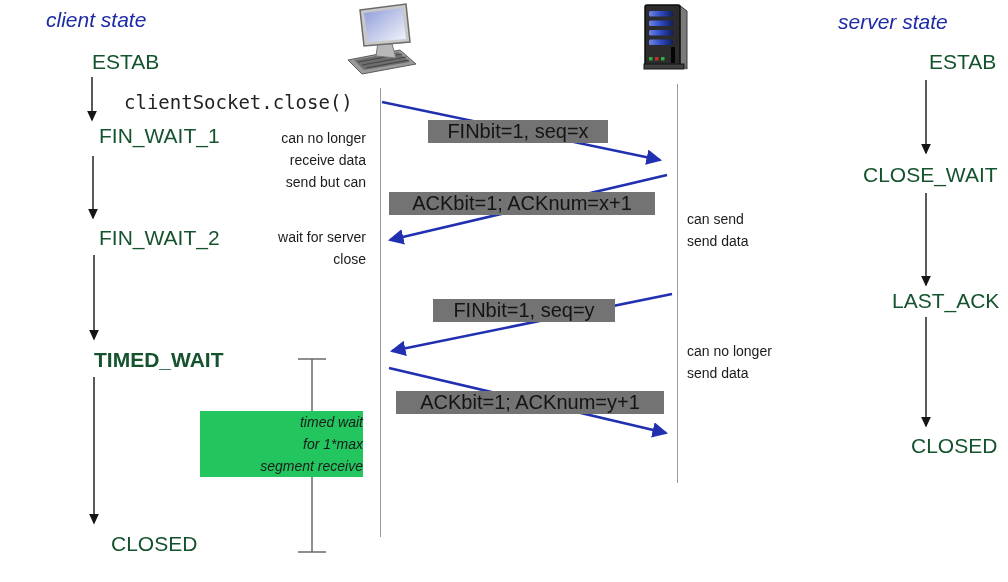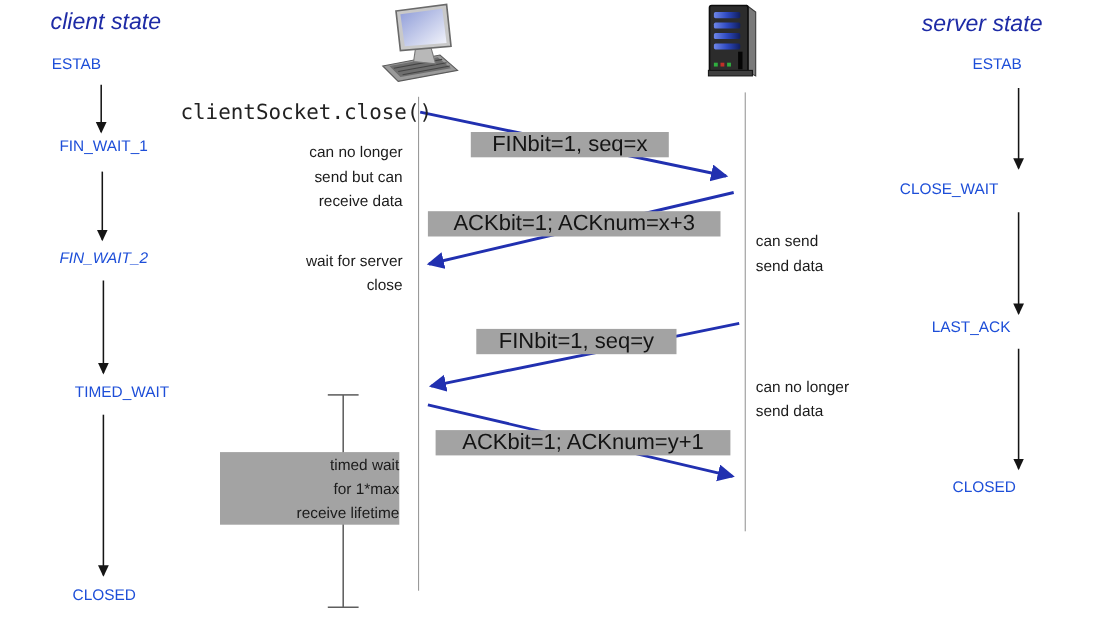--- a/index.html
+++ b/index.html
@@ -2,26 +2,26 @@
 <html><head>
 <meta charset="utf-8">
 <style>
   html,body{margin:0;padding:0;background:#fff;}
   #canvas{
     position:relative;width:1008px;height:582px;background:#ffffff;overflow:hidden;
     font-family:"Liberation Sans","DejaVu Sans",sans-serif;color:#161616;
   }
   .abs{position:absolute;}
   .hdr{font-size:21px;font-style:italic;font-weight:normal;color:#1e2ba6;z-index:4;}
-  .state{font-size:14px;color:#1d4ed8;white-space:nowrap;z-index:4;letter-spacing:0px;}
+  .state{font-size:21px;color:#14532d;white-space:nowrap;z-index:4;letter-spacing:0px;margin-left:45px;}
   .event{font-family:"DejaVu Sans Mono","Liberation Mono",monospace;font-size:19px;color:#222;z-index:4;white-space:nowrap;}
   .note{font-size:14px;line-height:22px;color:#1b1b1b;z-index:4;}
   .note span{display:block;}
   .note.right{text-align:right;}
-  .msg{font-size:20px;color:#141414;text-align:center;background:#a3a3a3;z-index:3;white-space:nowrap;padding:0 2px;}
+  .msg{font-size:20px;color:#141414;text-align:center;background:#737373;z-index:3;white-space:nowrap;padding:0 2px;}
   .timeline{width:1px;background:#9a9a9a;z-index:1;}
   #arrows{position:absolute;left:0;top:0;z-index:2;pointer-events:none;}
   .icon{z-index:4;}
 </style>
 </head>
 <body>
 
 <div id="canvas">
 
   <div class="abs hdr" style="left:46px;top:8px;">client state</div>
@@ -103,53 +103,53 @@
 
     <g stroke="#5e5e5e" stroke-width="1.4" fill="none">
       <line x1="298" y1="359" x2="326" y2="359"></line>
       <line x1="312" y1="359" x2="312" y2="552"></line>
       <line x1="298" y1="552" x2="326" y2="552"></line>
     </g>
   </svg>
 
   <div class="abs state" style="left:47px;top:50px;">ESTAB</div>
   <div class="abs state" style="left:54px;top:124px;">FIN_WAIT_1</div>
-  <div class="abs state" style="left:54px;top:226px;font-style:italic;">FIN_WAIT_2</div>
-  <div class="abs state" style="left:68px;top:348px;">TIMED_WAIT</div>
+  <div class="abs state" style="left:54px;top:226px;">FIN_WAIT_2</div>
+  <div class="abs state" style="left:49px;top:348px;font-weight:bold;">TIMED_WAIT</div>
   <div class="abs state" style="left:66px;top:532px;">CLOSED</div>
 
-  <div class="abs event" style="left:124px;top:91px;margin-left:40px;">clientSocket.close()</div>
+  <div class="abs event" style="left:124px;top:91px;">clientSocket.close()</div>
 
   <div class="abs note right" style="left:198px;top:127px;width:168px;">
     <span>can no longer</span>
+    <span>receive data</span>
     <span>send but can</span>
-    <span>receive data</span>
   </div>
   <div class="abs note right" style="left:198px;top:226px;width:168px;">
     <span>wait for server</span>
     <span>close</span>
   </div>
-  <div class="abs note right" style="left:200px;top:411px;width:163px;background:#a3a3a3;">
+  <div class="abs note right" style="left:200px;top:411px;width:163px;background:#22c55e;font-style:italic;">
     <span>timed wait</span>
     <span>for 1*max</span>
-    <span>receive lifetime</span>
+    <span>segment receive</span>
   </div>
 
   <div class="abs state" style="left:884px;top:50px;">ESTAB</div>
   <div class="abs state" style="left:847px;top:289px;">LAST_ACK</div>
   <div class="abs state" style="left:818px;top:163px;">CLOSE_WAIT</div>
   <div class="abs state" style="left:866px;top:434px;">CLOSED</div>
 
   <div class="abs note" style="left:687px;top:208px;">
     <span>can send</span>
     <span>send data</span>
   </div>
   <div class="abs note" style="left:687px;top:340px;">
     <span>can no longer</span>
     <span>send data</span>
   </div>
 
   <div class="abs msg" style="left:428px;top:120px;width:176px;">FINbit=1, seq=x</div>
-  <div class="abs msg" style="left:389px;top:192px;width:262px;">ACKbit=1; ACKnum=x+3</div>
+  <div class="abs msg" style="left:389px;top:192px;width:262px;">ACKbit=1; ACKnum=x+1</div>
   <div class="abs msg" style="left:433px;top:299px;width:178px;">FINbit=1, seq=y</div>
   <div class="abs msg" style="left:396px;top:391px;width:264px;text-align:center;">ACKbit=1; ACKnum=y+1</div>
 
 </div>
 
 </body></html>

